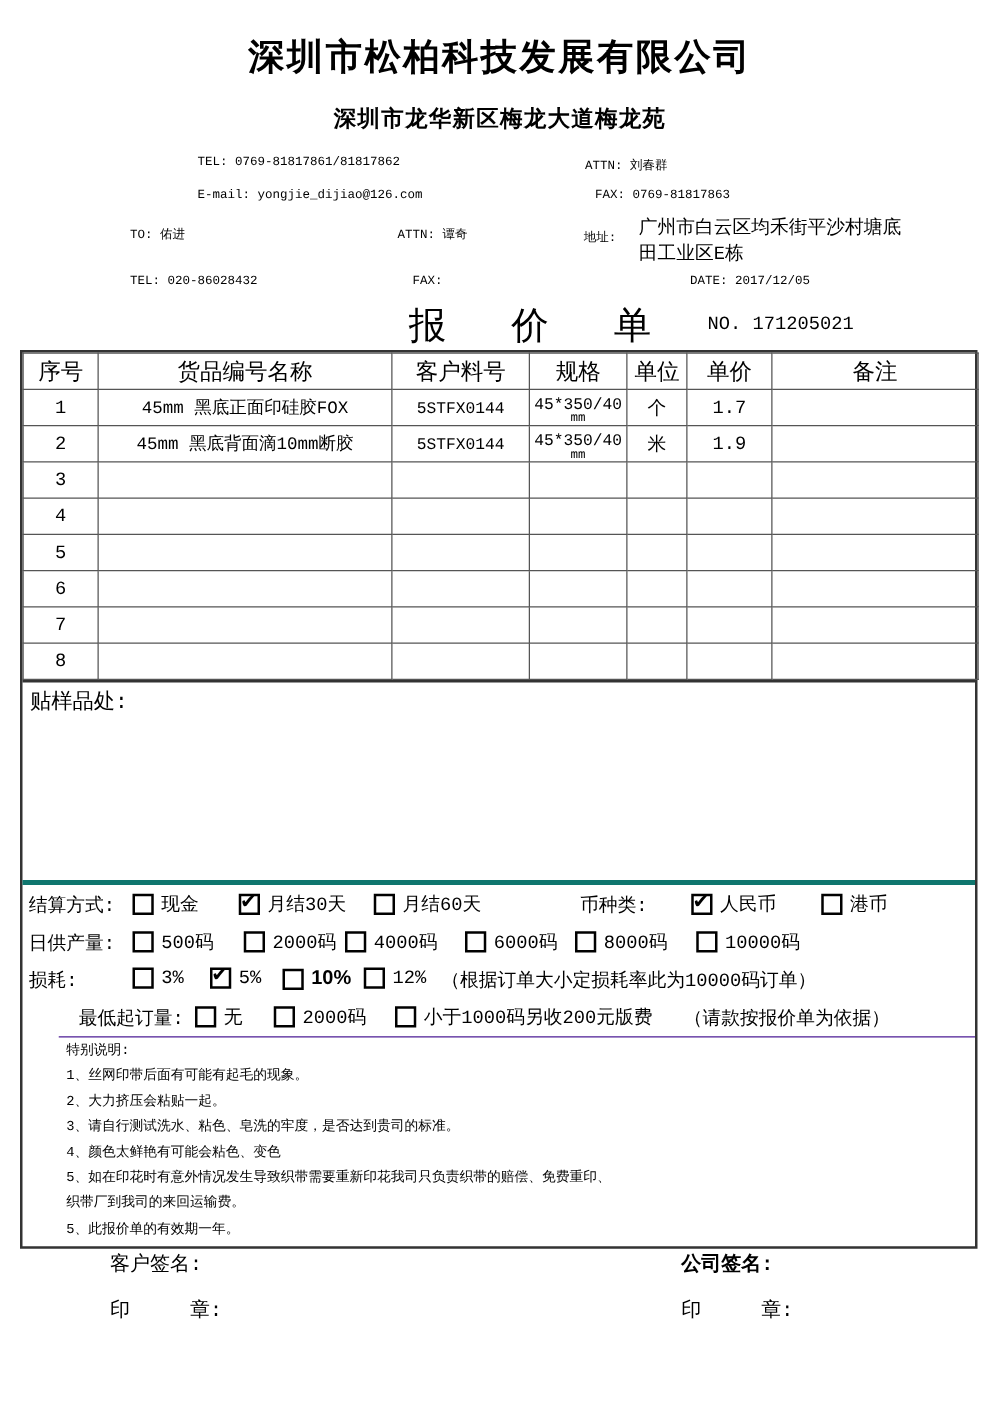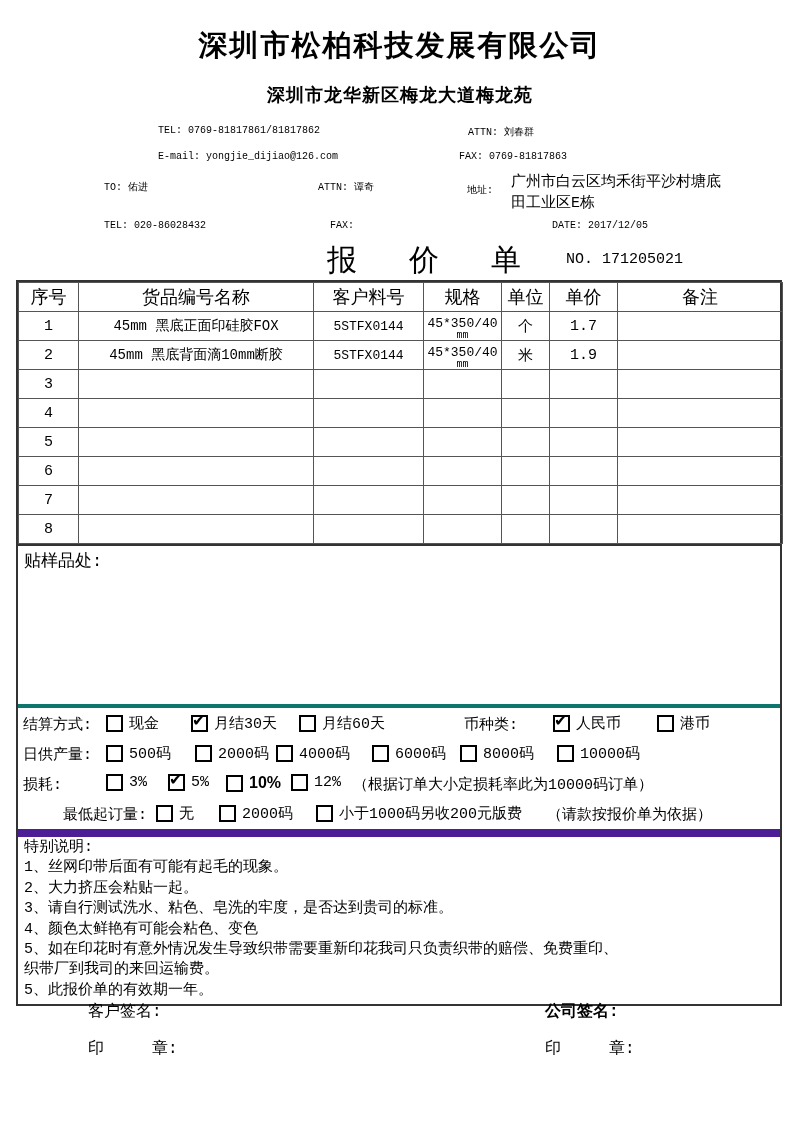--- a/index.html
+++ b/index.html
@@ -3,21 +3,21 @@
 <meta charset="utf-8">
 <style>
   html,body{margin:0;padding:0;background:#ffffff;}
   .page{position:relative;width:800px;height:1131px;background:#fff;color:#000;
         font-family:"Liberation Mono","DejaVu Sans Mono","Liberation Serif",serif;overflow:hidden;}
   .abs{position:absolute;white-space:pre;}
   .company-name{top:26px;left:0;width:800px;text-align:center;font-size:29px;font-weight:bold;letter-spacing:2px;}
   .company-address{top:83px;left:0;width:800px;text-align:center;font-size:18px;font-weight:bold;letter-spacing:1px;}
   .hl{font-size:10px;}
   .sup-tel{left:158px;top:125px;}   .sup-attn{left:468px;top:125px;}
-  .sup-email{left:158px;top:151px;} .sup-fax{left:459px;top:151px;font-family:Liberation Mono, monospace;}
+  .sup-email{left:158px;top:151px;} .sup-fax{left:476px;top:151px;font-family:Liberation Mono, monospace;}
   .cus-to{left:104px;top:180px;}    .cus-attn{left:318px;top:180px;}
   .cus-addr-label{left:467px;top:183px;}
   .cus-addr{left:511px;top:172px;width:218px;white-space:normal;line-height:21px;font-size:15px;}
   .cus-tel{left:104px;top:220px;}   .cus-fax{left:330px;top:220px;}  .quote-date{left:552px;top:220px;}
   .quote-title{left:327px;top:240px;font-size:30px;letter-spacing:52px;}
   .quote-no{left:566px;top:251px;font-size:15px;}
 
   .sheet{position:absolute;left:16px;top:280px;width:766px;border:2px solid #333;box-sizing:border-box;}
   table.items{border-collapse:collapse;table-layout:fixed;width:100%;}
   table.items th,table.items td{border:1px solid #555;padding:0;text-align:center;vertical-align:middle;overflow:visible;}
@@ -38,21 +38,21 @@
   .orow{position:absolute;left:0;right:0;height:29px;}
   .orow1{top:2px;} .orow2{top:32px;} .orow3{top:62px;} .orow4{top:92px;margin-left:40px;}
   .o-label{position:absolute;top:5px;font-size:15px;white-space:pre;}
   .opt-item{position:absolute;top:4px;display:flex;align-items:center;gap:6px;white-space:pre;}
   .cb{display:inline-block;position:relative;width:13px;height:13px;border:2px solid #000;flex:none;background:#fff;}
   .cb .mark{position:absolute;top:-6px;left:-1px;font-size:16px;font-weight:bold;
             font-family:"DejaVu Sans","Liberation Sans",sans-serif;}
   .opt-note{position:absolute;top:5px;white-space:pre;}
   .bold-opt .opt-text{font-weight:bold;font-family:"Liberation Sans",sans-serif;font-size:16px;}
 
-  .notes{border-top:8px solid #4c1d95;font-size:15px;line-height:20.4px;padding:1px 6px 3px;}
+  .notes{border-top:1px solid #4c1d95;font-size:11px;line-height:20.4px;padding:1px 6px 3px;margin-left:29px;}
   .notes div{white-space:pre-wrap;}
 
   .sig{position:absolute;font-size:16px;white-space:pre;}
   .sig-cs{left:88px;top:1001px;}  .sig-csl{left:88px;top:1038px;}
   .sig-os{left:545px;top:1001px;font-weight:bold;} .sig-osl{left:545px;top:1038px;}
 </style>
 </head>
 <body>
 
 <div class="page">

